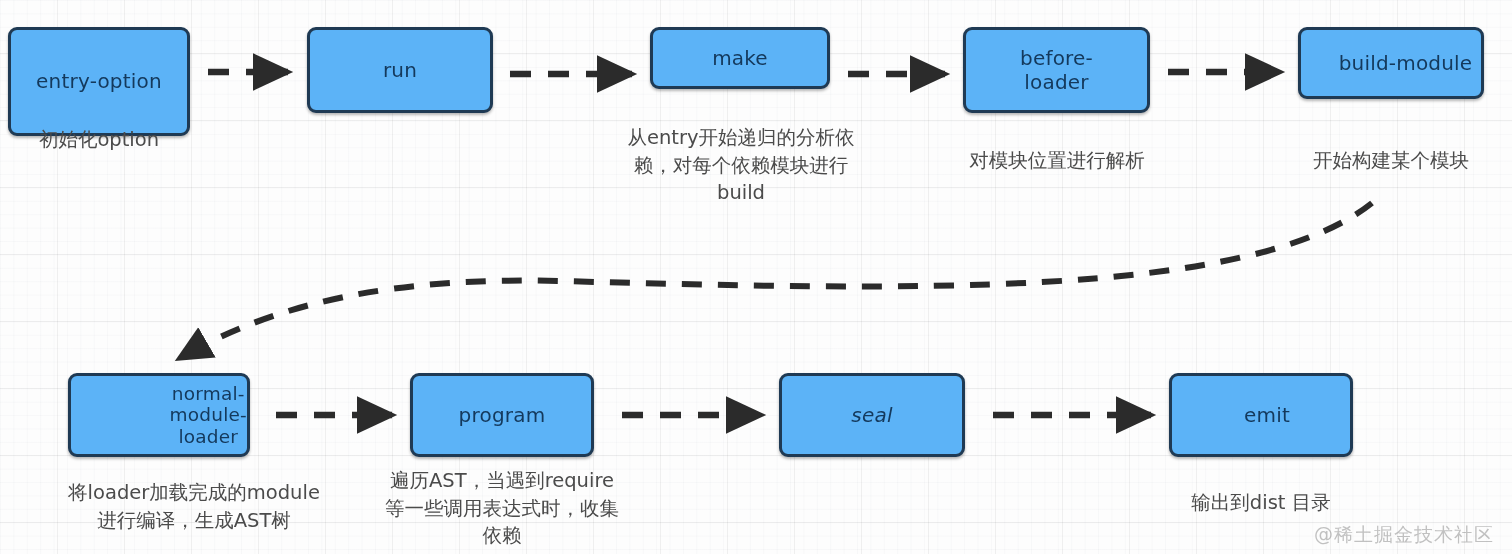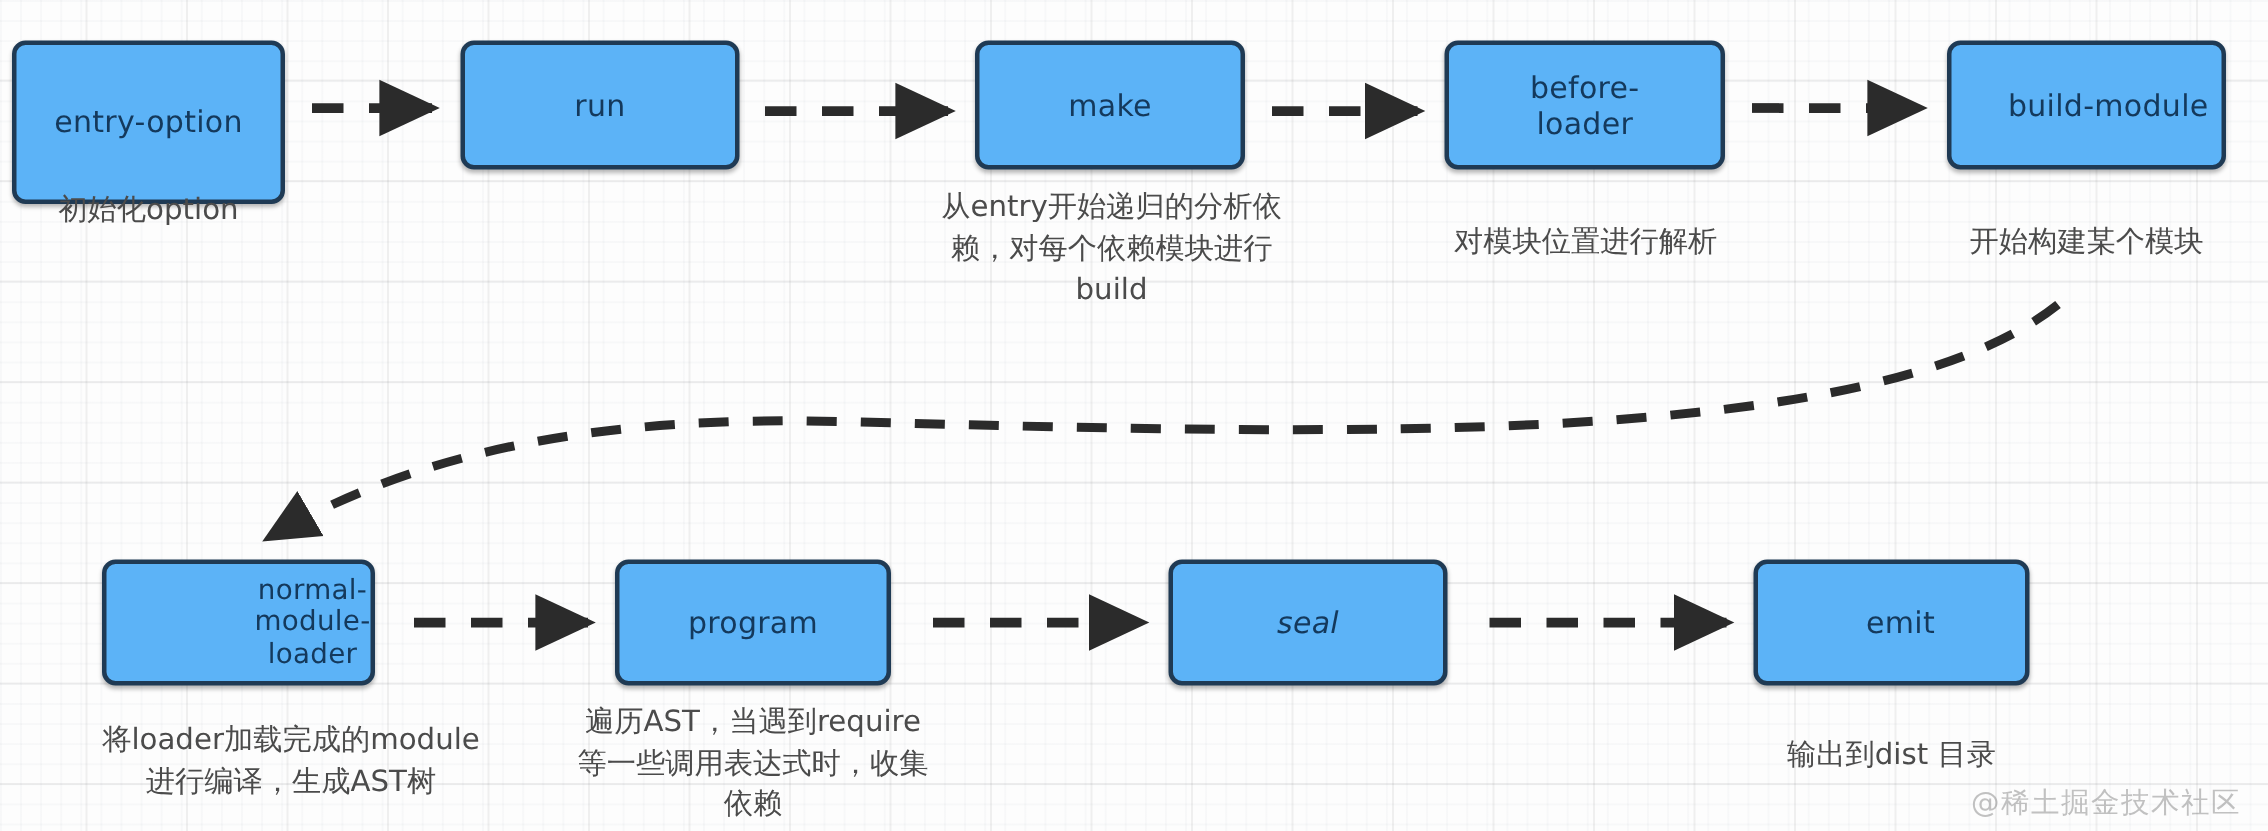--- a/index.html
+++ b/index.html
@@ -114,34 +114,34 @@
 
   <div class="node" style="left:8px; top:27px; width:182px; height:109px;">
     <span class="node-label">entry-option</span>
   </div>
   <div class="caption" style="left:8px; top:126px; width:182px;">初始化option</div>
 
   <div class="node" style="left:307px; top:27px; width:186px; height:86px;">
     <span class="node-label">run</span>
   </div>
 
-  <div class="node" style="left:650px; top:27px; width:180px; height:86px;">
+  <div class="node" style="left:650px; top:27px; width:180px; height:62px;">
     <span class="node-label">make</span>
   </div>
   <div class="caption" style="left:625px; top:124px; width:232px;">从entry开始递归的分析依
 赖，对每个依赖模块进行
 build</div>
 
   <div class="node" style="left:963px; top:27px; width:187px; height:86px;">
     <span class="node-label">before-
 loader</span>
   </div>
   <div class="caption" style="left:953px; top:147px; width:208px;">对模块位置进行解析</div>
 
-  <div class="node" style="left:1298px; top:27px; width:186px; height:86px;padding-left:29px;">
+  <div class="node" style="left:1298px; top:27px; width:186px; height:72px;padding-left:29px;">
     <span class="node-label">build-module</span>
   </div>
   <div class="caption" style="left:1288px; top:147px; width:206px;">开始构建某个模块</div>
 
   <div class="node" style="left:68px; top:373px; width:182px; height:84px;justify-content:flex-end;">
     <span class="node-label" style="font-size:18.5px; line-height:1.16;">normal-
 module-
 loader</span>
   </div>
   <div class="caption" style="left:24px; top:479px; width:340px;">将loader加载完成的module

